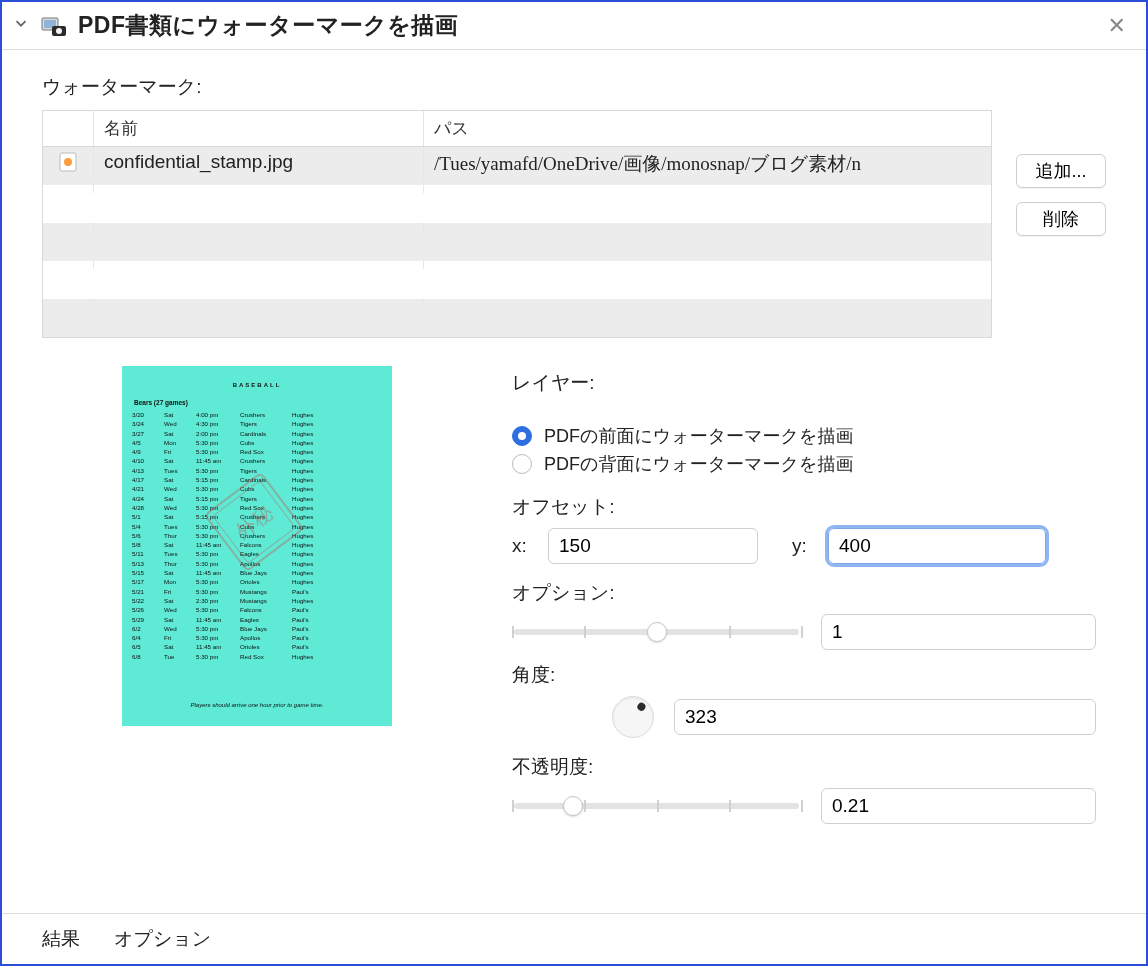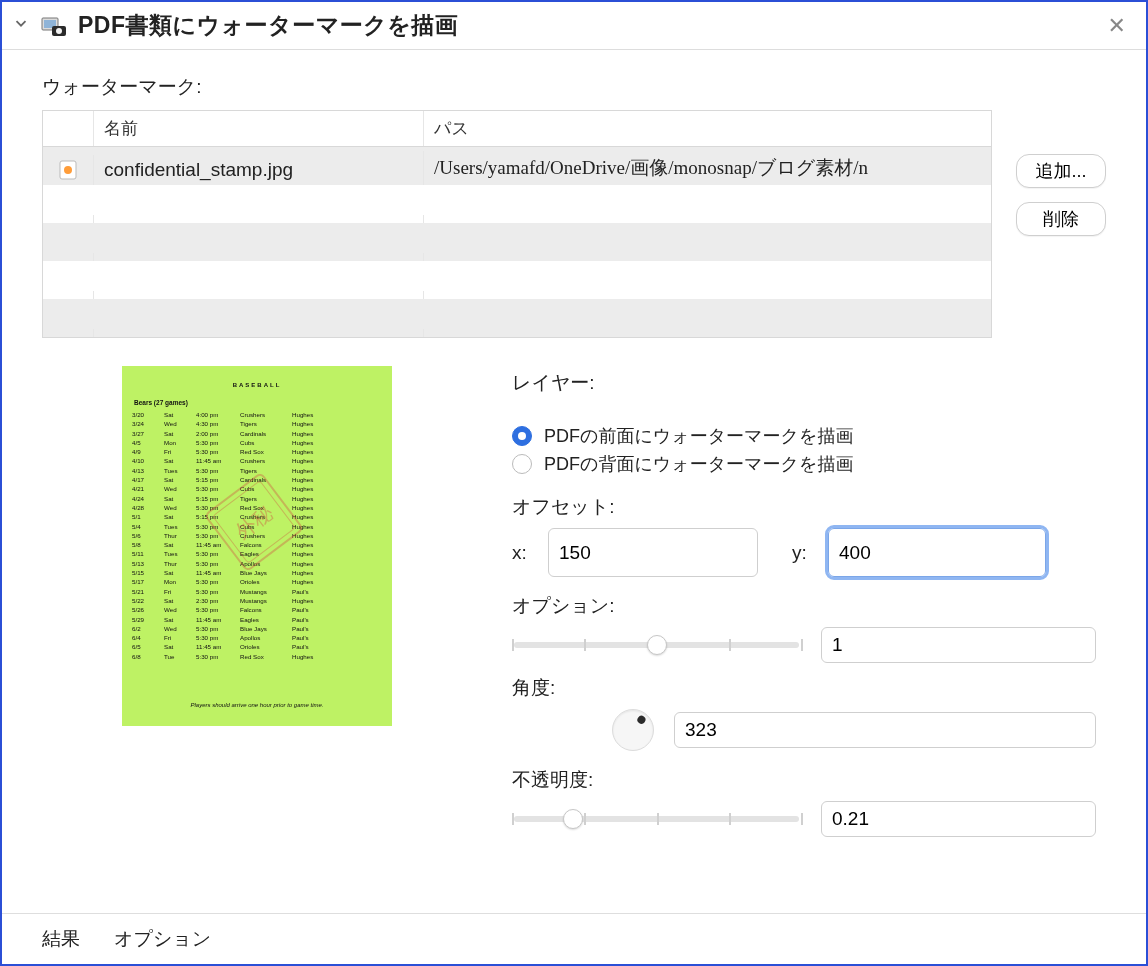--- a/index.html
+++ b/index.html
@@ -53,40 +53,40 @@
   padding: 6px 10px;
   font-size: 17px;
   color: #333;
 }
 .col-icon { width: 50px; }
 .col-name { width: 330px; border-left: 1px solid #e6e6e6; }
 .col-path { flex: 1; border-left: 1px solid #e6e6e6; font-family: Liberation Serif, serif; }
 .wm-rows .row {
   display: flex;
   height: 38px;
-  align-items: flex-end;
+  align-items: flex-start;
 }
 .wm-rows .row:nth-child(odd) { background: #ececec; }
 .wm-rows .row:nth-child(even) { background: #fff; }
 .wm-rows .cell {
   padding: 4px 10px;
   font-size: 19px;
   white-space: nowrap;
   overflow: hidden;
 }
 .file-ico {
   width: 22px; height: 22px; margin: 0 auto;
   display: flex; align-items: center; justify-content: center;
 }
 
 .side-btns { display: flex; flex-direction: column; gap: 14px; margin-top: 44px; }
 .mac-btn {
   background: #fff;
   border: 1px solid #cfcfcf;
-  border-radius: 13px;
+  border-radius: 6px;
   padding: 4px 0;
   font-size: 18px;
   box-shadow: 0 1px 1px rgba(0,0,0,.05);
   cursor: pointer;
   min-width: 90px;
   text-align: center;
 }
 
 .lower {
   display: flex;
@@ -94,21 +94,21 @@
   margin-top: 28px;
 }
 .preview {
   width: 430px;
   display: flex;
   justify-content: center;
 }
 .preview-page {
   width: 270px;
   height: 360px;
-  background: #bef264;
+  background: #5eead4;
   position: relative;
   font-size: 6px;
   padding: 14px 10px 10px 10px;
   color: #111;
 }
 .preview-title {
   text-align: center;
   font-variant: all-small-caps;
   letter-spacing: 2px;
   font-weight: 700;
@@ -166,21 +166,21 @@
   display: inline-flex; align-items: center; justify-content: center;
 }
 .radio.checked { border-color: #2e6fe0; background: #2e6fe0; }
 .radio.checked::after {
   content: ""; width: 8px; height: 8px; border-radius: 50%; background: #fff;
 }
 
 .xy-row { display: flex; align-items: center; gap: 14px; margin-bottom: 16px; }
 .xy-label { font-size: 19px; min-width: 22px; }
 .num-input {
-  height: 49px;
+  height: 36px;
   border: 1px solid #cfcfcf;
   border-radius: 6px;
   padding: 2px 10px;
   font-size: 19px;
   flex: 1;
   background: #fff;
   font-family: inherit;
 }
 .num-input.focused {
   outline: 3px solid #8fb6f2;
@@ -278,21 +278,21 @@
           <div class="row">
             <div class="cell col-icon">
               <div class="file-ico">
                 <svg width="18" height="20" viewBox="0 0 18 20">
                   <rect x="1" y="1" width="16" height="18" rx="2" fill="#fff" stroke="#bbb"></rect>
                   <circle cx="9" cy="10" r="4" fill="#ff9d3a"></circle>
                 </svg>
               </div>
             </div>
     <div class="cell col-name">confidential_stamp.jpg</div>
-    <div class="cell col-path">/Users/yamafd/OneDrive/画像/monosnap/ブログ素材/n</div>
+    <div class="cell col-path">/Tues/yamafd/OneDrive/画像/monosnap/ブログ素材/n</div>
           </div>
           <div class="row">
             <div class="cell col-icon"></div>
             <div class="cell col-name"></div>
             <div class="cell col-path"></div>
           </div>
           <div class="row">
             <div class="cell col-icon"></div>
             <div class="cell col-name"></div>
             <div class="cell col-path"></div>

